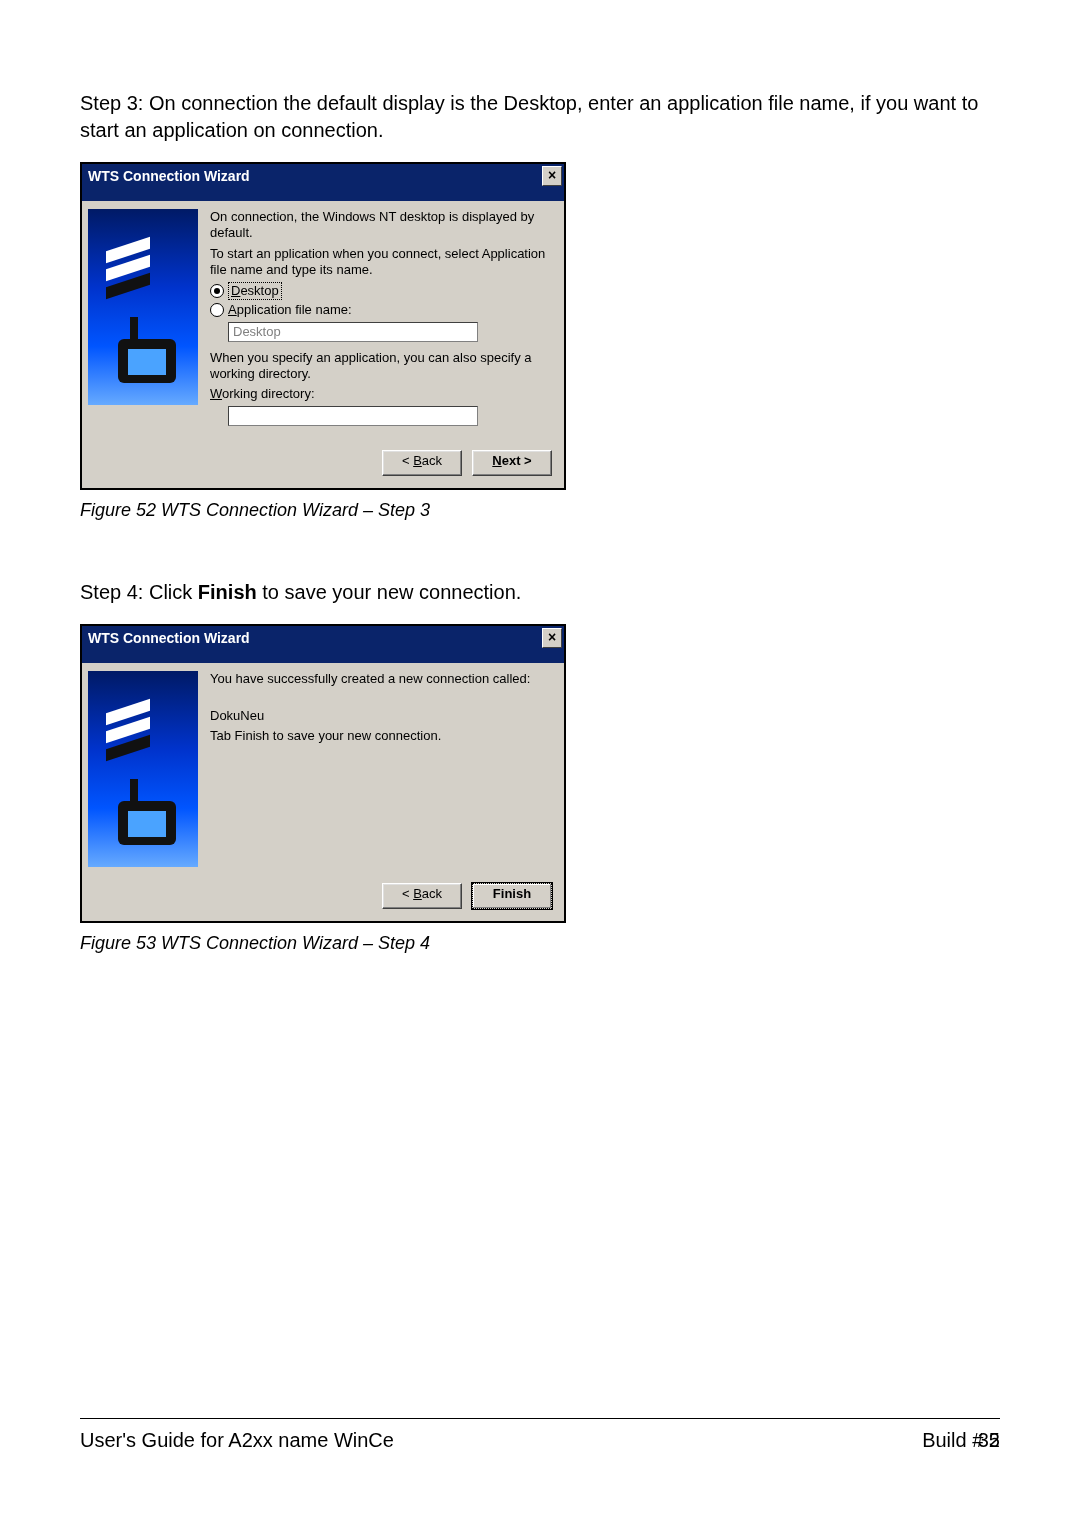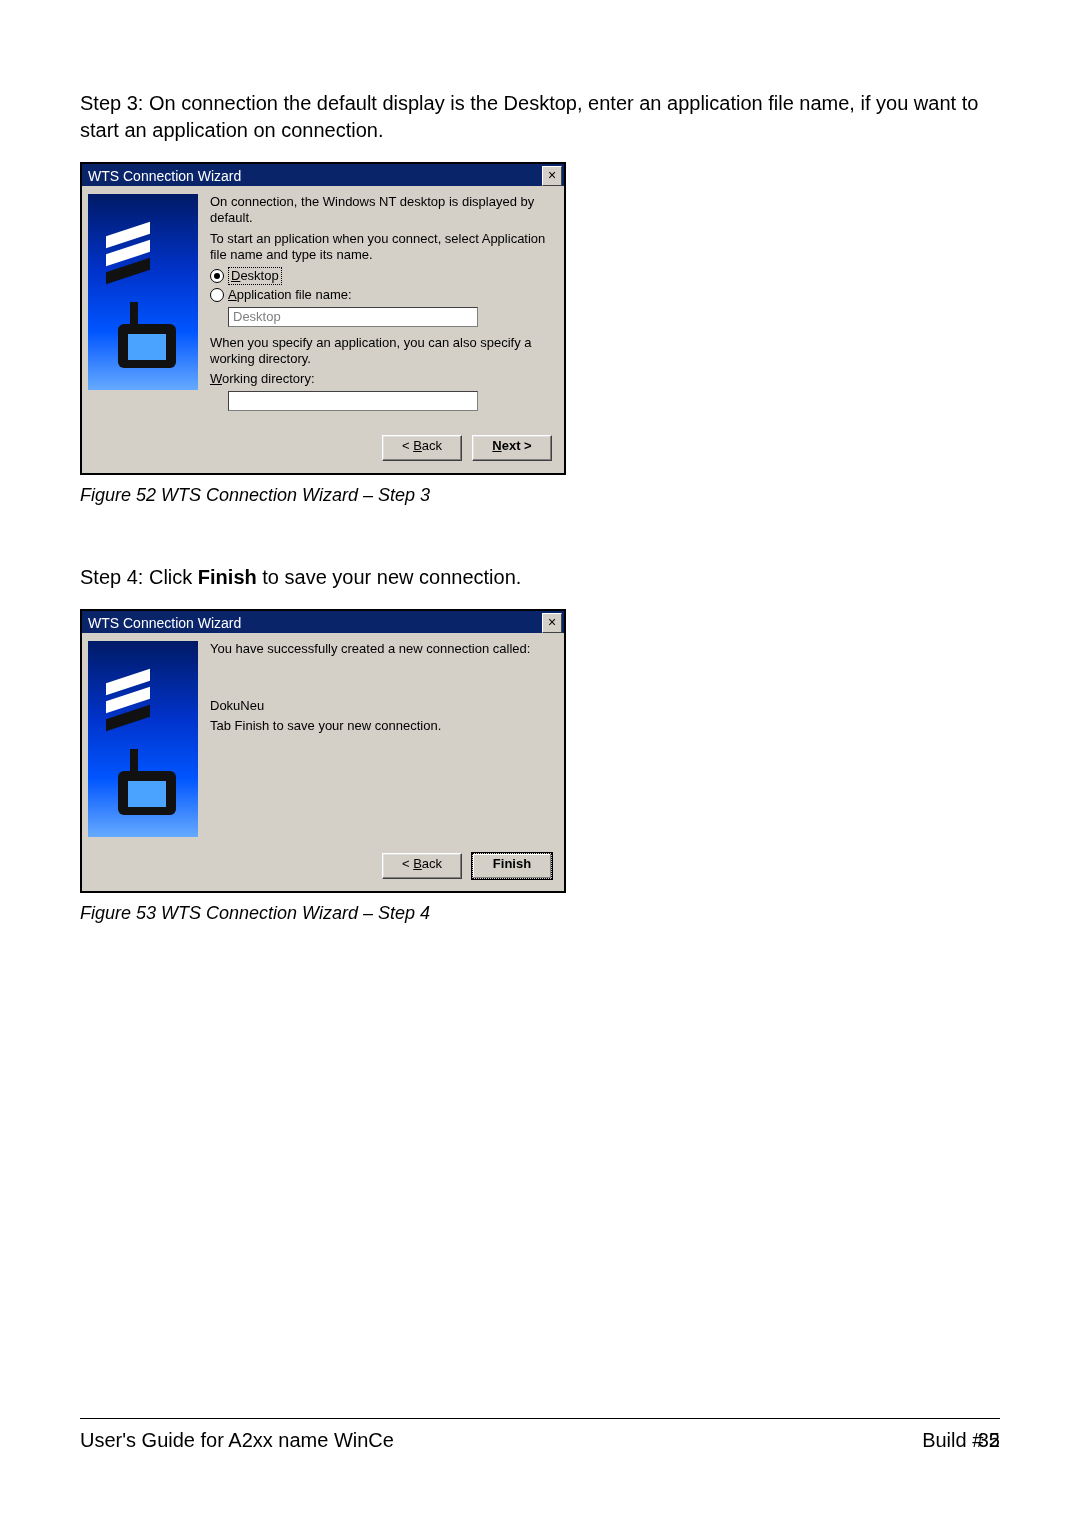--- a/index.html
+++ b/index.html
@@ -36,23 +36,23 @@
     box-sizing: border-box;
     margin-bottom: 6px;
   }
   .titlebar {
     display: flex;
     justify-content: space-between;
     align-items: center;
     height: 20px;
     background: #0a246a;
     color: #fff;
-    font-weight: normal;
+    font-weight: bold;
     font-size: 14px;
-    padding: 2px 2px 0 6px;
+    padding: 2px 2px 15px 6px;
   }
   .close-box {
     width: 18px;
     height: 18px;
     background: #d4d0c8;
     color: #000;
     font-size: 14px;
     line-height: 16px;
     text-align: center;
     border: 1px solid #fff;
@@ -236,21 +236,21 @@
           <rect x="18" y="48" width="44" height="12" fill="#fff" transform="skewY(-18)"></rect>
           <rect x="18" y="66" width="44" height="12" fill="#fff" transform="skewY(-18)"></rect>
           <rect x="18" y="84" width="44" height="12" fill="#111" transform="skewY(-18)"></rect>
           <rect x="42" y="108" width="8" height="30" fill="#111"></rect>
           <rect x="30" y="130" width="58" height="44" rx="6" fill="#111"></rect>
           <rect x="40" y="140" width="38" height="26" fill="#4aa3ff"></rect>
         </svg>
       </div>
       <div class="panel">
         <p>You have successfully created a new connection called:</p>
-        <p style="margin-top:40px">DokuNeu</p>
+        <p style="margin-top:20px">DokuNeu</p>
         <p style="">Tab Finish to save your new connection.</p>
       </div>
     </div>
     <div class="btn-row">
       <div class="win-btn"><span>&lt; </span><span class="ul">B</span><span>ack</span></div>
       <div class="win-btn default">Finish</div>
     </div>
   </div>
 
   <div class="caption">Figure 53 WTS Connection Wizard – Step 4</div>

